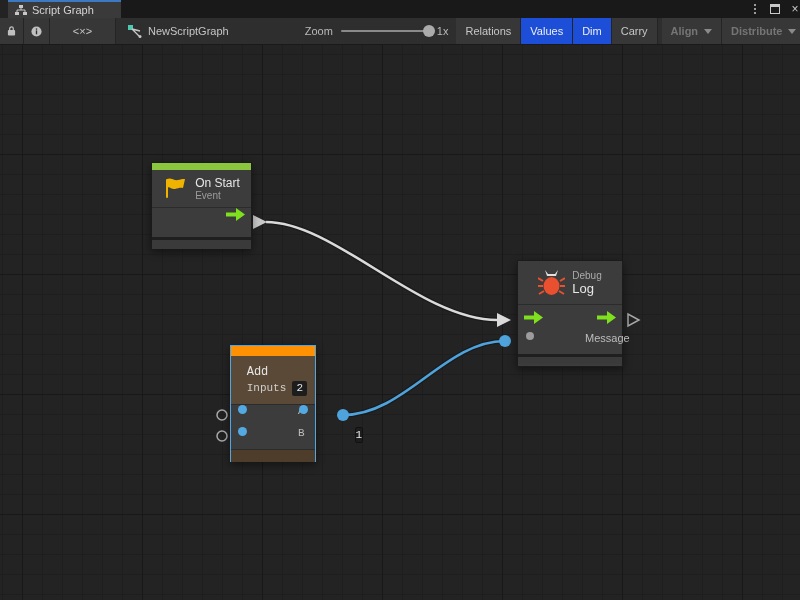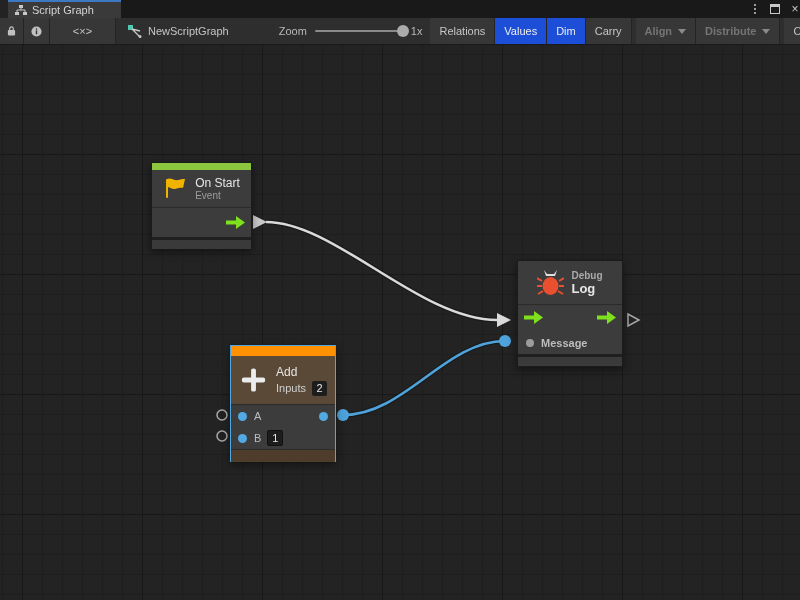--- a/index.html
+++ b/index.html
@@ -41,49 +41,49 @@
   }
   svg.overlay { position:absolute; left:0; top:0; width:800px; height:555px; pointer-events:none; }
 
   .node { position:absolute; background:#3c3c3c; border:1px solid #1b1b1b; box-shadow:0 3px 8px rgba(0,0,0,.45); }
   .node .divider { border-top:1px solid #2b2b2b; }
   .strip { width:100%; }
   .nhead { display:flex; align-items:center; gap:7px; padding:0 8px;justify-content:center; }
   .ntitle { font-size:12px; color:#e6e6e6; line-height:14px; }
   .nsub { font-size:10px; color:#9c9c9c; line-height:12px; }
   .nkicker { font-size:10px; color:#aaa; line-height:12px; }
-  .prow { display:flex; align-items:center; position:relative; }
+  .prow { display:flex; position:relative;gap:44px; }
   .pdot { width:9px; height:9px; border-radius:50%; flex-shrink:0; }
   .blue { background:#53a9e2; }
   .gray { background:#9c9c9c; }
   .plabel { font-size:11px; color:#bdbdbd; margin-left:7px; }
   .valbox { width:16px; height:16px; background:#1d1d1d; border:1px solid #111; border-radius:2px; color:#e8e8e8; font-size:11px; display:flex; align-items:center; justify-content:center; margin-left:6px; }
 
   
   .node-onstart { left:151px; top:117px; width:101px; height:87px; }
   .node-onstart .strip { height:7px; background:#8cc63e; }
   .node-onstart .nhead { height:37px; }
   .node-onstart .trig-row { height:30px; }
   .node-onstart .nfooter { height:12px; border-top:3px solid #1f1f1f; background:#3a3a3a; }
 
   
-  .node-add { left:230px; top:300px; width:106px; height:117px; border:1px solid #53a7e0; }
+  .node-add { left:230px; top:300px; width:86px; height:117px; border:1px solid #53a7e0;font-family:Liberation Mono, monospace; }
   .node-add .strip { height:10px; background:#ff9102; }
   .node-add .nhead { height:48px; background:#5a4936; gap:8px; }
   .node-add .nbody { background:#3c3c3c; }
   .node-add .prow { height:22px; padding-left:7px; }
   .node-add .nfooter { height:13px; background:#4e3d2a; border-top:1px solid #2b2b2b; }
   .head-col { display:flex; flex-direction:column; gap:2px; }
   .inputs-line { display:flex; align-items:center; }
   .inputs-line .nsub { font-size:11px; color:#cfcfcf; }
   .countbox { width:15px; height:15px; background:#1d1d1d; border-radius:2px; color:#e8e8e8; font-size:11px; display:flex; align-items:center; justify-content:center; margin-left:6px; }
   .out-dot { position:absolute; right:7px; }
 
   
-  .node-debug { left:517px; top:215px; width:106px; height:107px;font-weight:bold; }
+  .node-debug { left:517px; top:215px; width:106px; height:107px; }
   .node-debug .nhead { height:43px; }
   .node-debug .trig-row { height:28px; display:flex; align-items:center; justify-content:space-between; padding:0 6px; }
   .node-debug .msg-row { height:22px; padding-left:8px; }
   .node-debug .nfooter { height:10px; border-top:3px solid #1f1f1f; background:#3a3a3a; }
 
   .arrow-right-slot { margin-left:auto; margin-right:6px; display:flex; }
 </style>
 </head>
 <body>
 
@@ -131,21 +131,21 @@
     <span>&lt;×&gt;</span>
   </div>
   <div class="graph-ref">
     <svg width="14" height="13" viewBox="0 0 14 13">
       <rect x="0" y="0" width="5" height="5" fill="#4ec9b0"></rect>
       <path d="M4 4 L11 11 M4 4 L12 6" stroke="#c8c8c8" stroke-width="1.3" fill="none"></path>
       <circle cx="12" cy="11.5" r="1.5" fill="#c8c8c8"></circle>
     </svg>
     <span>NewScriptGraph</span>
   </div>
-  <div class="zoom-ctl" style="margin-left:38px">
+  <div class="zoom-ctl" style="margin-left:64px">
     <span>Zoom</span>
     <div class="zoom-track">
       <div class="zoom-handle"></div>
     </div>
     <span>1x</span>
   </div>
   <div class="spacer"></div>
   <div class="tbtn">
       <span>Relations</span>
     </div>

